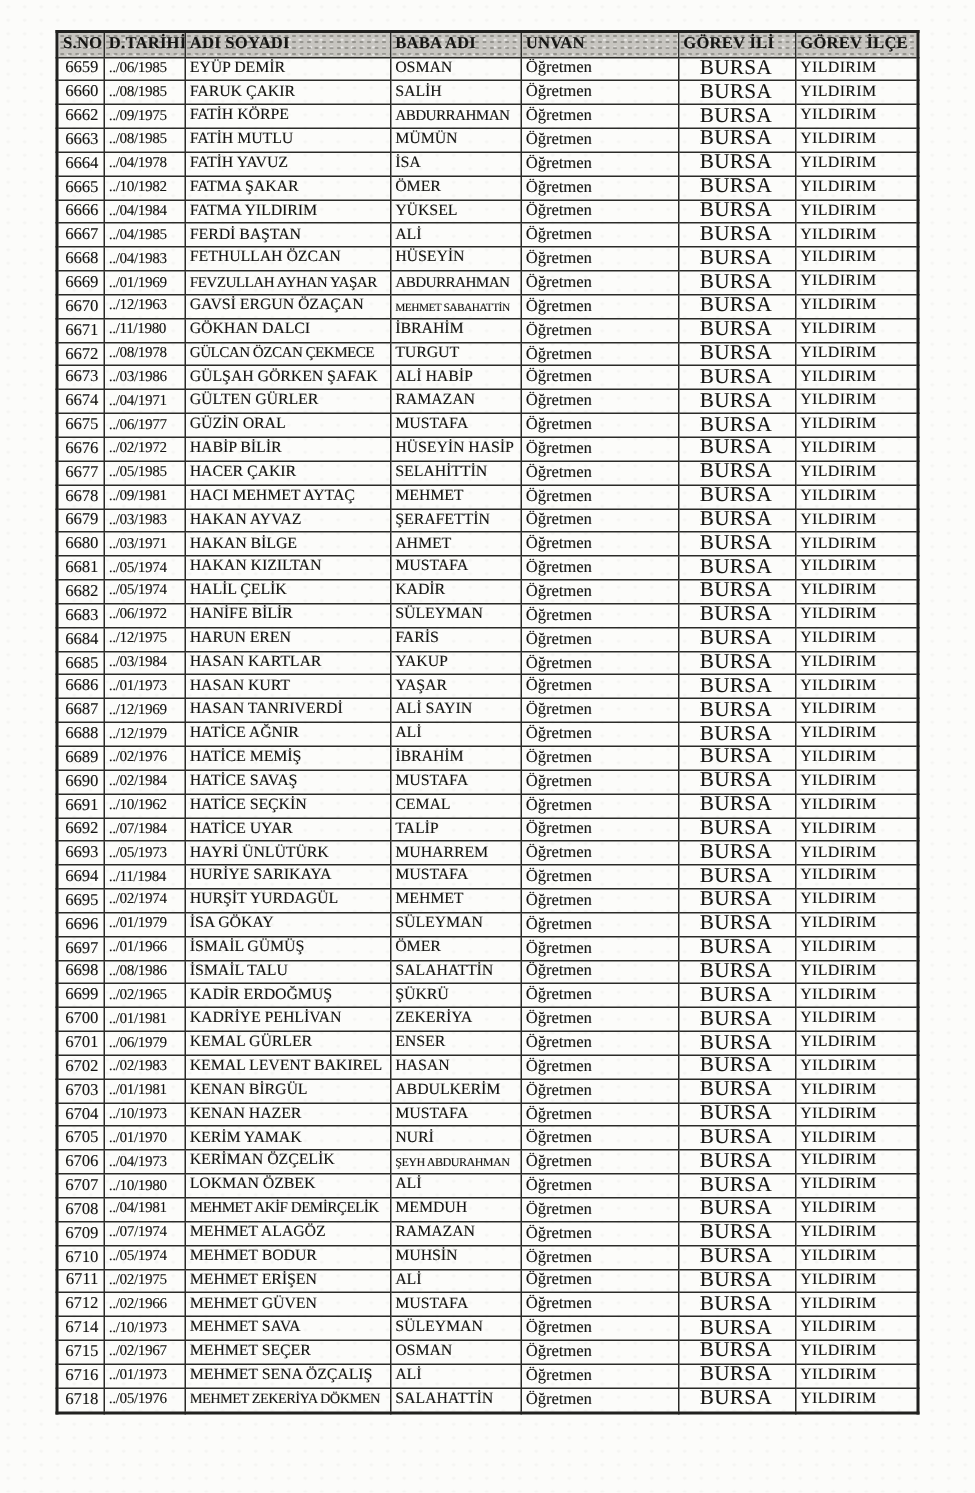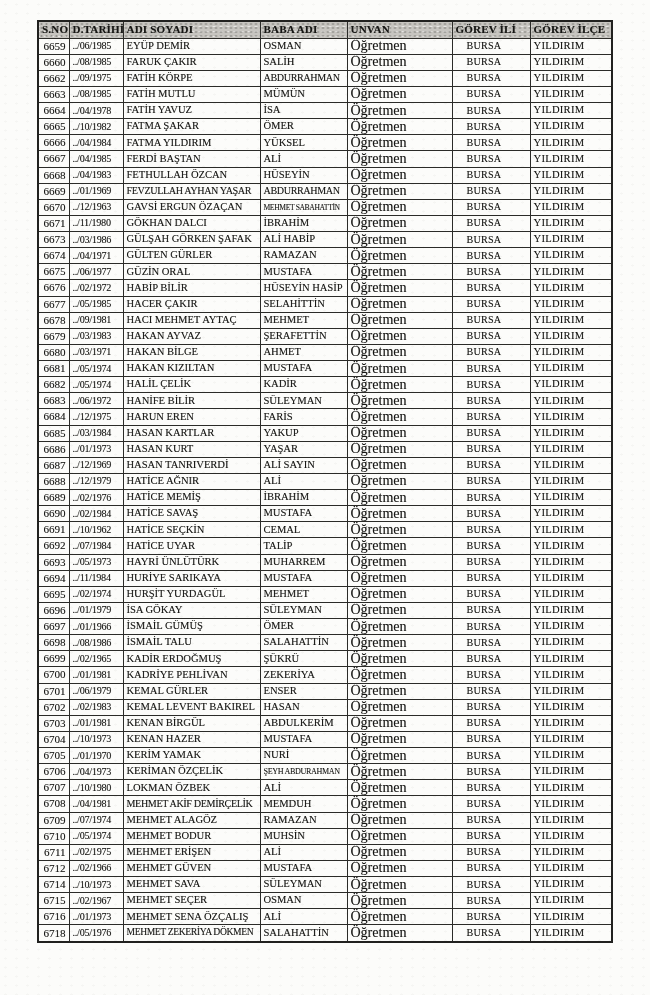--- a/index.html
+++ b/index.html
@@ -52,22 +52,22 @@
     background-position: 0 0, 3px 2px;
     font-size: 11px;
     font-weight: bold;
     text-align: left;
     letter-spacing: 0.2px;
   }
   td.c-sno  { font-size: 11px; text-align: right; }
   td.c-date { font-size: 10px; text-align: left; letter-spacing: -0.2px; }
   td.c-name { font-size: 10.5px; text-align: left; }
   td.c-father { font-size: 10.5px; text-align: left; }
-  td.c-title { font-size: 14px; text-align: left; }
-  td.c-prov { font-size: 10px; text-align: left; letter-spacing: 0.3px; padding-left: 14px; }
+  td.c-title { font-size: 11px; text-align: left; }
+  td.c-prov { font-size: 14px; text-align: left; letter-spacing: 0.3px; padding-left: 14px; }
   td.c-dist { font-size: 10.5px; text-align: left; letter-spacing: 0.3px; }
 </style>
 </head>
 <body>
 
 <div class="page">
   <table class="doc">
     <colgroup>
       <col style="width:31px">
       <col style="width:54px">
@@ -191,20 +191,29 @@
         <tr>
           <td class="c-sno">6671</td>
           <td class="c-date">../11/1980</td>
           <td class="c-name">GÖKHAN DALCI</td>
           <td class="c-father">İBRAHİM</td>
           <td class="c-title">Öğretmen</td>
           <td class="c-prov">BURSA</td>
           <td class="c-dist">YILDIRIM</td>
         </tr>
         <tr>
+          <td class="c-sno">6672</td>
+          <td class="c-date">../08/1978</td>
+          <td class="c-name" style="font-size: 10px; letter-spacing: -0.3px;">GÜLCAN ÖZCAN ÇEKMECE</td>
+          <td class="c-father">TURGUT</td>
+          <td class="c-title">Öğretmen</td>
+          <td class="c-prov">BURSA</td>
+          <td class="c-dist">YILDIRIM</td>
+        </tr>
+        <tr>
           <td class="c-sno">6673</td>
           <td class="c-date">../03/1986</td>
           <td class="c-name">GÜLŞAH GÖRKEN ŞAFAK</td>
           <td class="c-father">ALİ HABİP</td>
           <td class="c-title">Öğretmen</td>
           <td class="c-prov">BURSA</td>
           <td class="c-dist">YILDIRIM</td>
         </tr>
         <tr>
           <td class="c-sno">6674</td>

